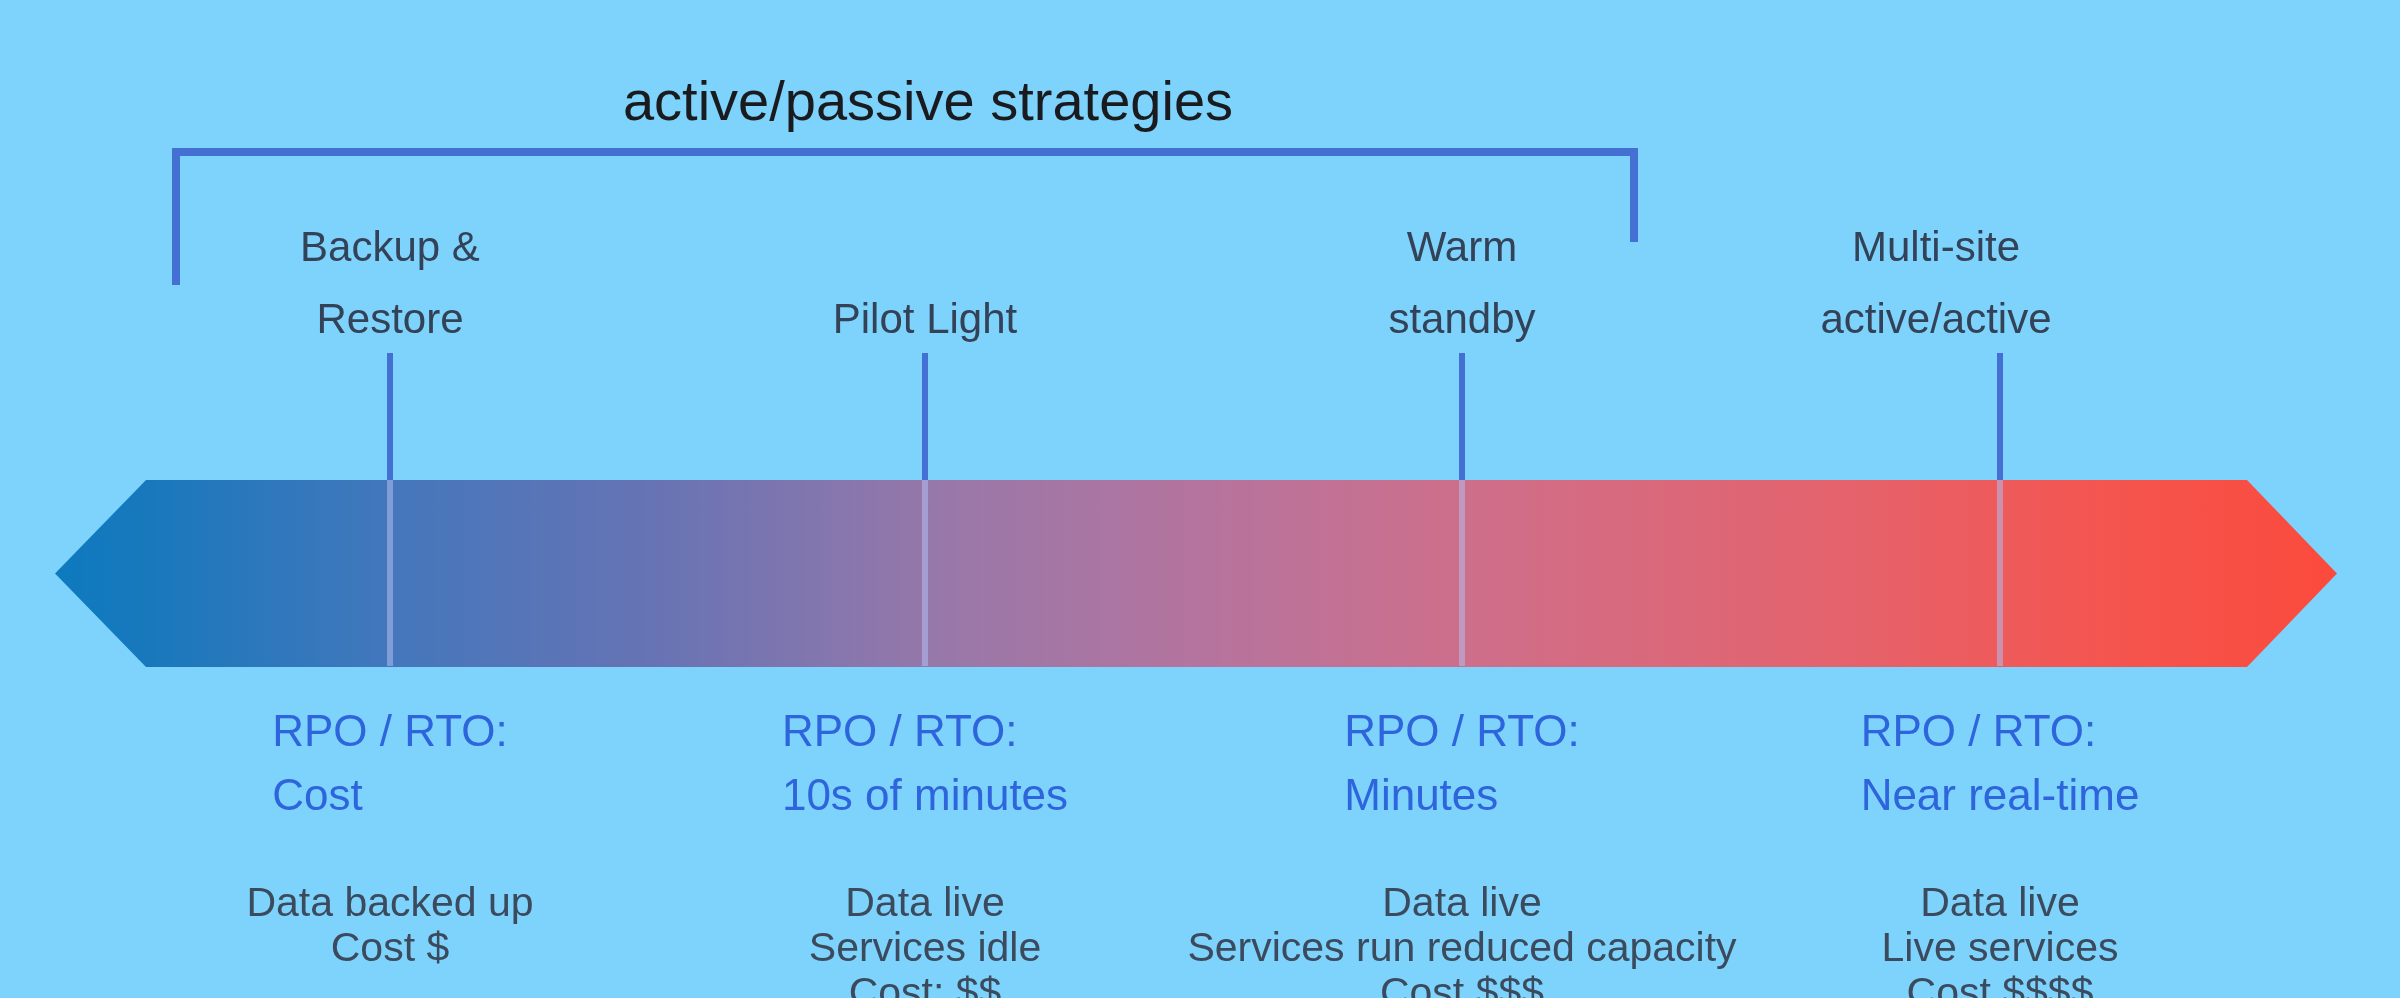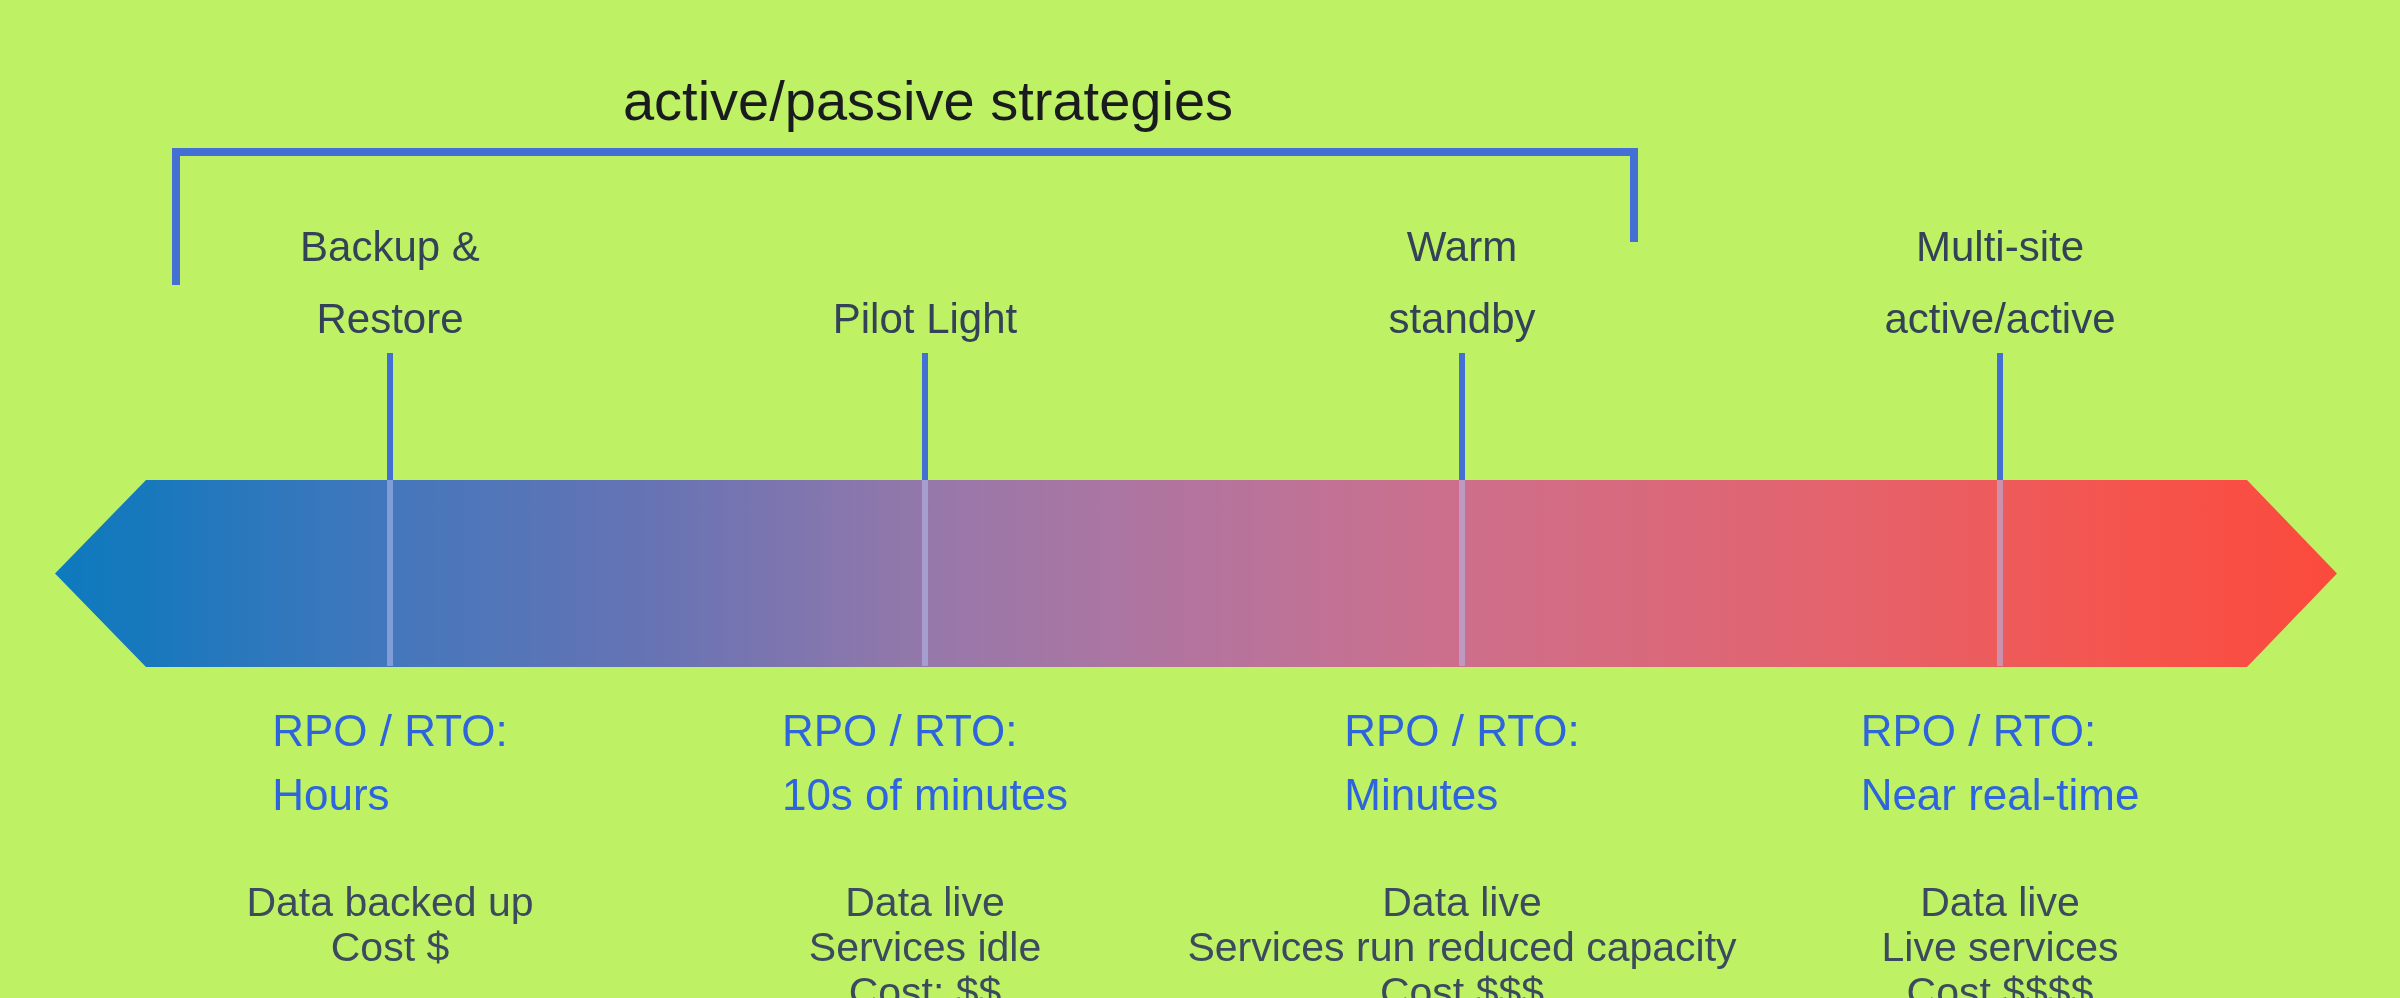--- a/index.html
+++ b/index.html
@@ -1,20 +1,20 @@
 <!DOCTYPE html>
 <html><head>
 <meta charset="utf-8">
 <style>
   html, body { margin: 0; padding: 0; background: #ffffff; }
   #canvas {
     position: relative;
     width: 2400px;
     height: 998px;
-    background: #bef264;
+    background: #7dd3fc;
     font-family: "Liberation Sans", sans-serif;
     overflow: hidden;
   }
   .abs { position: absolute; }
 
   
   .title {
     top: 68px; left: 928px;
     transform: translateX(-50%);
     font-size: 56px; line-height: 66px;
@@ -77,40 +77,40 @@
     <div>Backup &amp;</div>
     <div>Restore</div>
   </div>
   <div class="abs hdr" style="left:925px; top:283px">
     <div>Pilot Light</div>
   </div>
   <div class="abs hdr" style="left:1462px; top:211px">
     <div>Warm</div>
     <div>standby</div>
   </div>
-  <div class="abs hdr" style="left:2000px; top:211px">
+  <div class="abs hdr" style="left:1936px; top:211px">
     <div>Multi-site</div>
     <div>active/active</div>
   </div>
 
   <div class="abs conn-top" style="left:387px"></div>
   <div class="abs conn-top" style="left:922px"></div>
   <div class="abs conn-top" style="left:1459px"></div>
   <div class="abs conn-top" style="left:1997px"></div>
 
   <div class="abs band"></div>
 
   <div class="abs conn-band" style="left:387px"></div>
   <div class="abs conn-band" style="left:922px"></div>
   <div class="abs conn-band" style="left:1459px"></div>
   <div class="abs conn-band" style="left:1997px"></div>
 
   <div class="abs rpo" style="left:390px">
     <div>RPO / RTO:</div>
-    <div>Hours</div>
+    <div>Cost</div>
   </div>
   <div class="abs rpo" style="left:925px">
     <div>RPO / RTO:</div>
     <div>10s of minutes</div>
   </div>
   <div class="abs rpo" style="left:1462px">
     <div>RPO / RTO:</div>
     <div>Minutes</div>
   </div>
   <div class="abs rpo" style="left:2000px">

